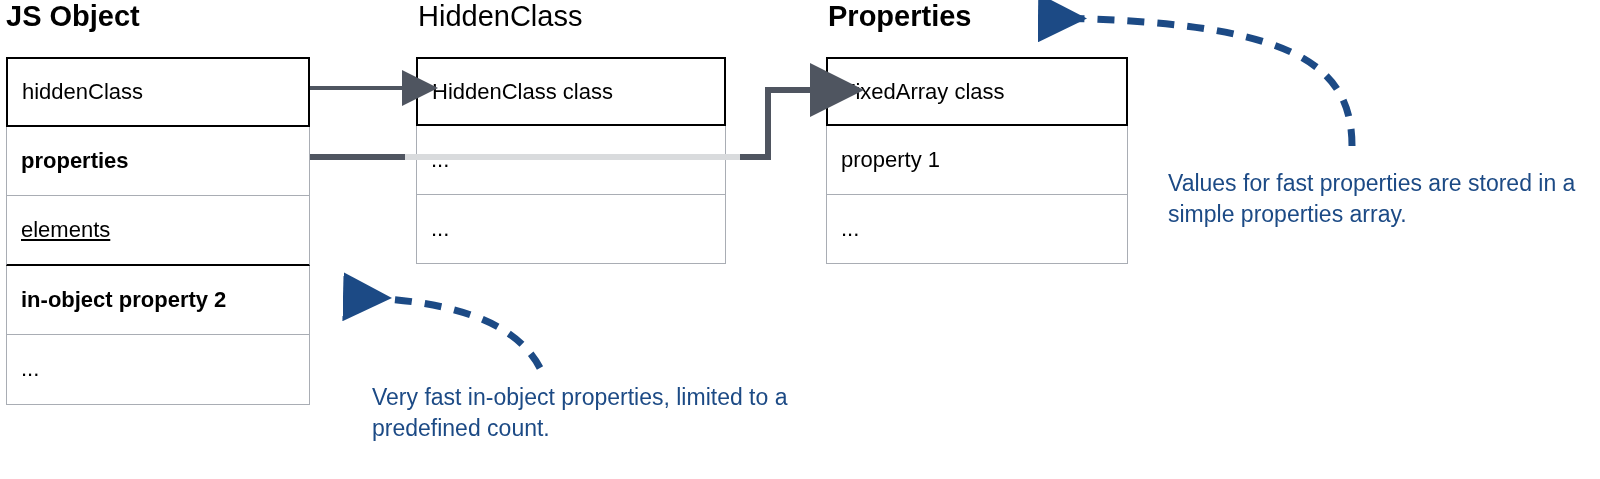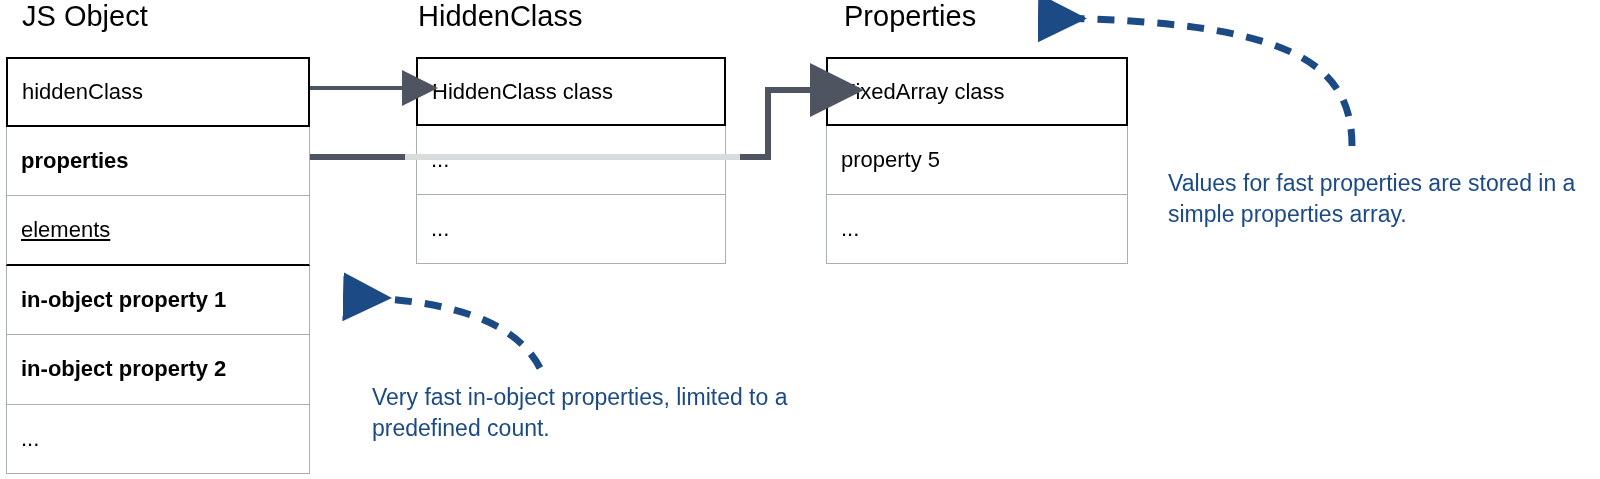--- a/index.html
+++ b/index.html
@@ -23,21 +23,21 @@
   }
 
   
   .col-title {
     position: absolute;
     font-size: 29px;
     line-height: 32px;
     color: #000000;
     white-space: nowrap;
   }
-  .col-title.bold { font-weight: normal; margin-left: 16px; }
+  .col-title.bold { font-weight: bold; }
 
   #title-js-object   { left: 6px;   top: 0px; }
   #title-hiddenclass { left: 418px; top: 0px; font-weight: normal; }
   #title-properties  { left: 828px; top: 0px; }
 
   
   .box {
     position: absolute;
     box-sizing: border-box;
     background: #ffffff;
@@ -111,23 +111,20 @@
     <div class="row first">
       <span>hiddenClass</span>
     </div>
     <div class="row bold">
       <span>properties</span>
     </div>
     <div class="row thick-bottom">
       <span>elements</span>
     </div>
     <div class="row bold">
-      <span>in-object property 1</span>
-    </div>
-    <div class="row bold">
       <span>in-object property 2</span>
     </div>
     <div class="row">
       <span>...</span>
     </div>
   </div>
 
   <div class="box" id="box-hiddenclass">
     <div class="row first">
       <span>HiddenClass class</span>
@@ -138,21 +135,21 @@
     <div class="row">
       <span>...</span>
     </div>
   </div>
 
   <div class="box" id="box-properties">
     <div class="row first">
       <span>FixedArray class</span>
     </div>
     <div class="row">
-      <span>property 5</span>
+      <span>property 1</span>
     </div>
     <div class="row">
       <span>...</span>
     </div>
   </div>
 
   <svg id="connectors" viewBox="0 0 1600 479">
     <defs>
       <marker id="arrow-gray" markerWidth="9" markerHeight="9" refX="1" refY="4.5" orient="auto" markerUnits="strokeWidth">
         <path d="M0,0 L9,4.5 L0,9 z" fill="#4f5560"></path>

